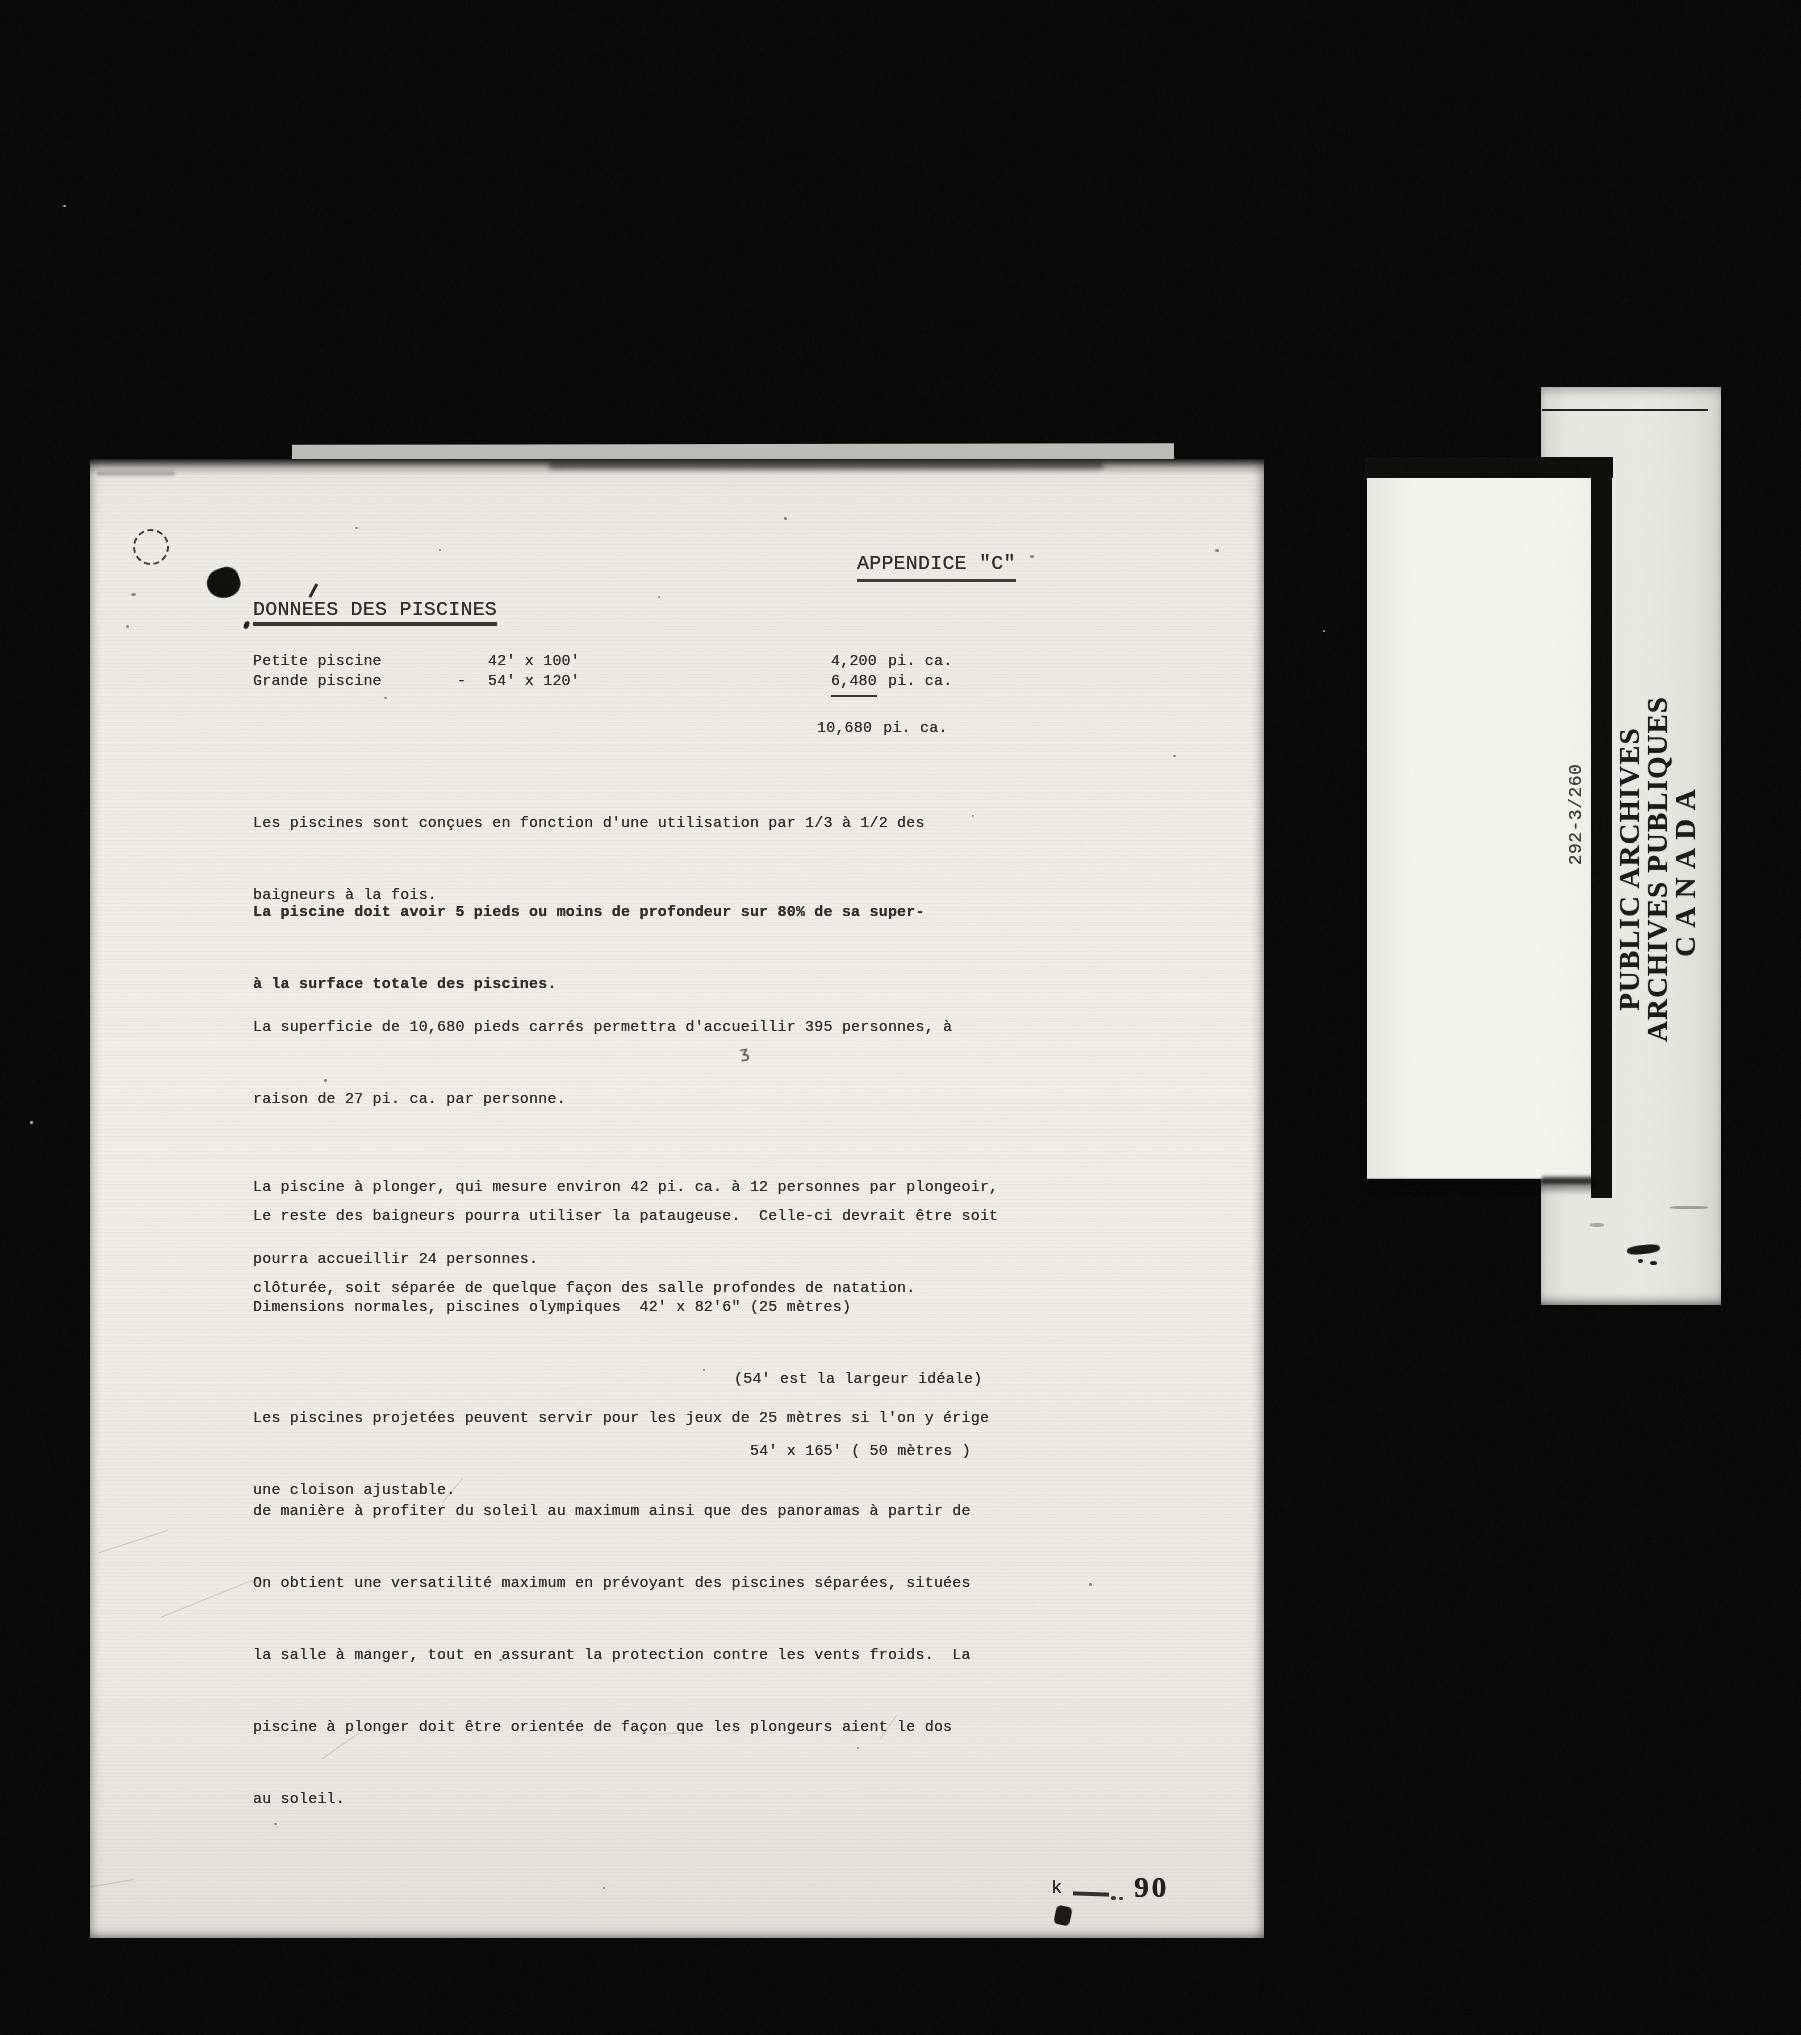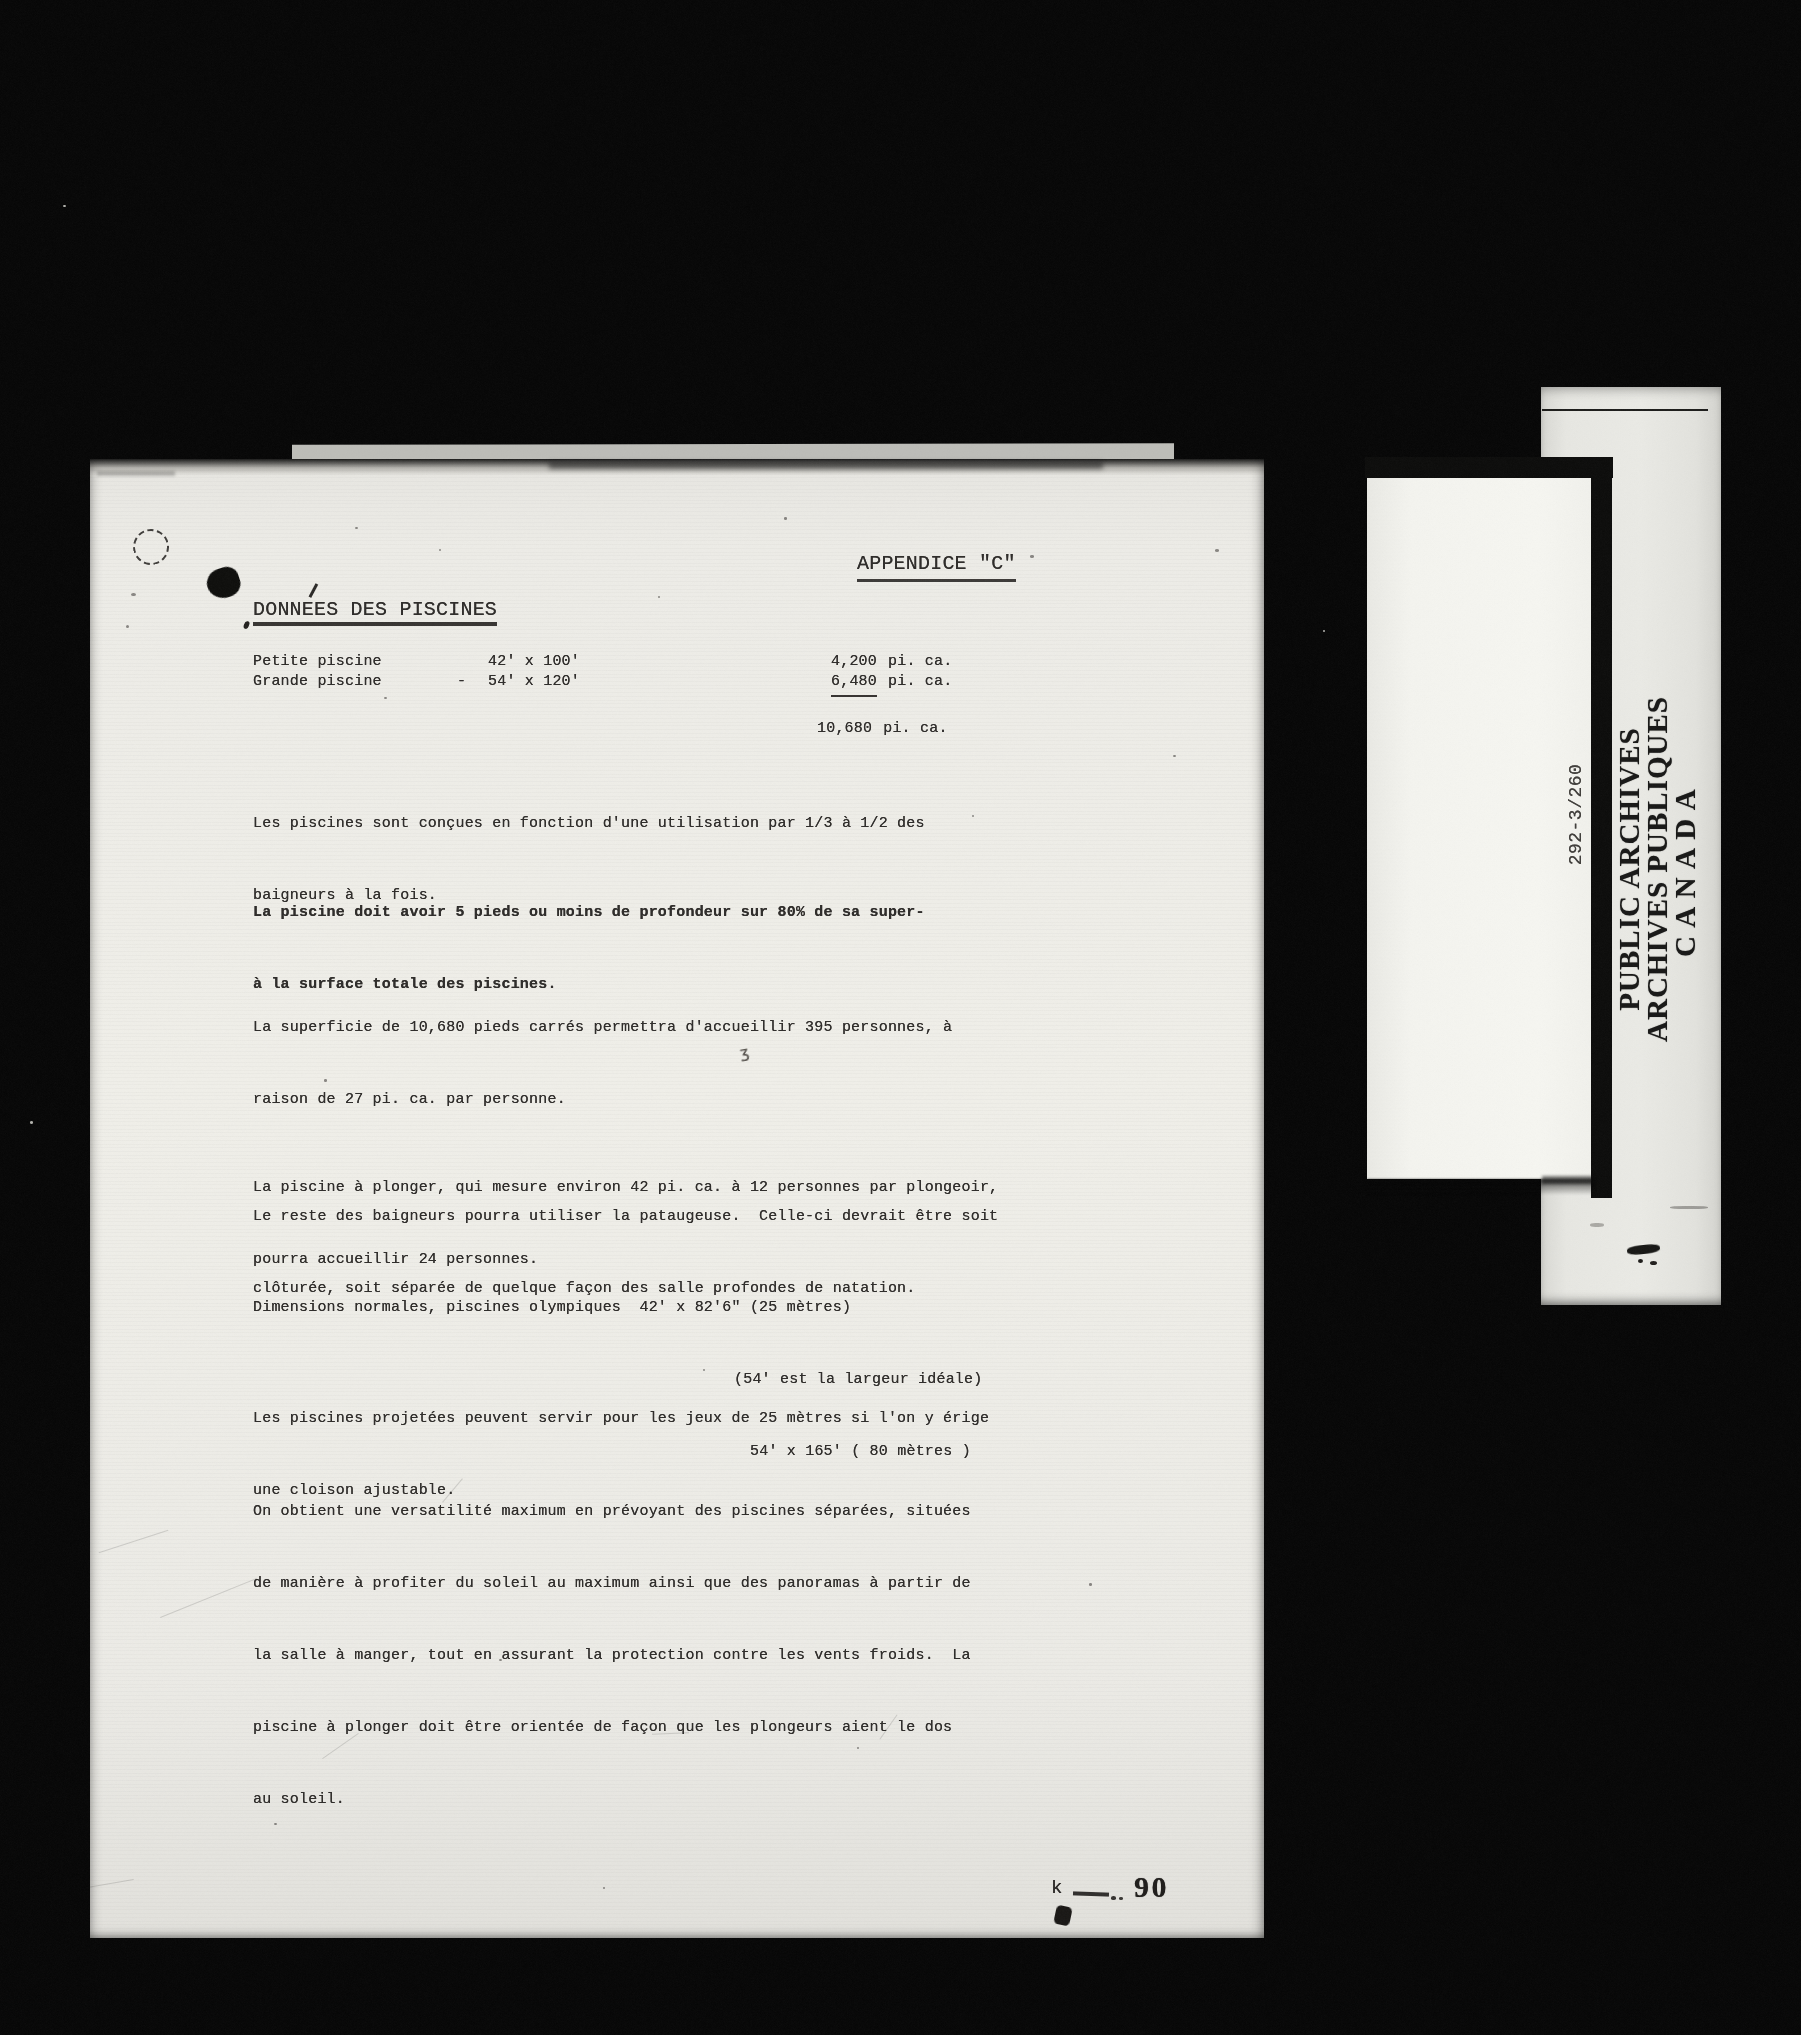--- a/index.html
+++ b/index.html
@@ -145,31 +145,31 @@
   </div>
 
   <div class="t" style="left:253px;top:1157px;">
     <div class="pl">Le reste des baigneurs pourra utiliser la pataugeuse.  Celle-ci devrait être soit</div>
     <div class="pl">clôturée, soit séparée de quelque façon des salle profondes de natation.</div>
   </div>
 
   <div class="t" style="left:253px;top:1248px;">
     <div class="pl">Dimensions normales, piscines olympiques  42' x 82'6" (25 mètres)</div>
     <div class="pl" style="margin-left:481px;">(54' est la largeur idéale)</div>
-    <div class="pl" style="margin-left:497px;">54' x 165' ( 80 mètres )</div>
+    <div class="pl" style="margin-left:497px;">54' x 165' ( 50 mètres )</div>
   </div>
 
   <div class="t" style="left:253px;top:1359px;">
     <div class="pl">Les piscines projetées peuvent servir pour les jeux de 25 mètres si l'on y érige</div>
     <div class="pl">une cloison ajustable.</div>
   </div>
 
   <div class="t" style="left:253px;top:1452px;">
+    <div class="pl">de manière à profiter du soleil au maximum ainsi que des panoramas à partir de</div>
     <div class="pl">On obtient une versatilité maximum en prévoyant des piscines séparées, situées</div>
-    <div class="pl">de manière à profiter du soleil au maximum ainsi que des panoramas à partir de</div>
     <div class="pl">la salle à manger, tout en assurant la protection contre les vents froids.  La</div>
     <div class="pl">piscine à plonger doit être orientée de façon que les plongeurs aient le dos</div>
     <div class="pl">au soleil.</div>
   </div>
 
   <div class="t mark-k" style="left:1051px;top:1876px;">k</div>
   <div class="abs mark-dash"></div>
   <div class="abs mark-dot1"></div>
   <div class="abs mark-dot2"></div>
   <div class="abs mark-blob"></div>

